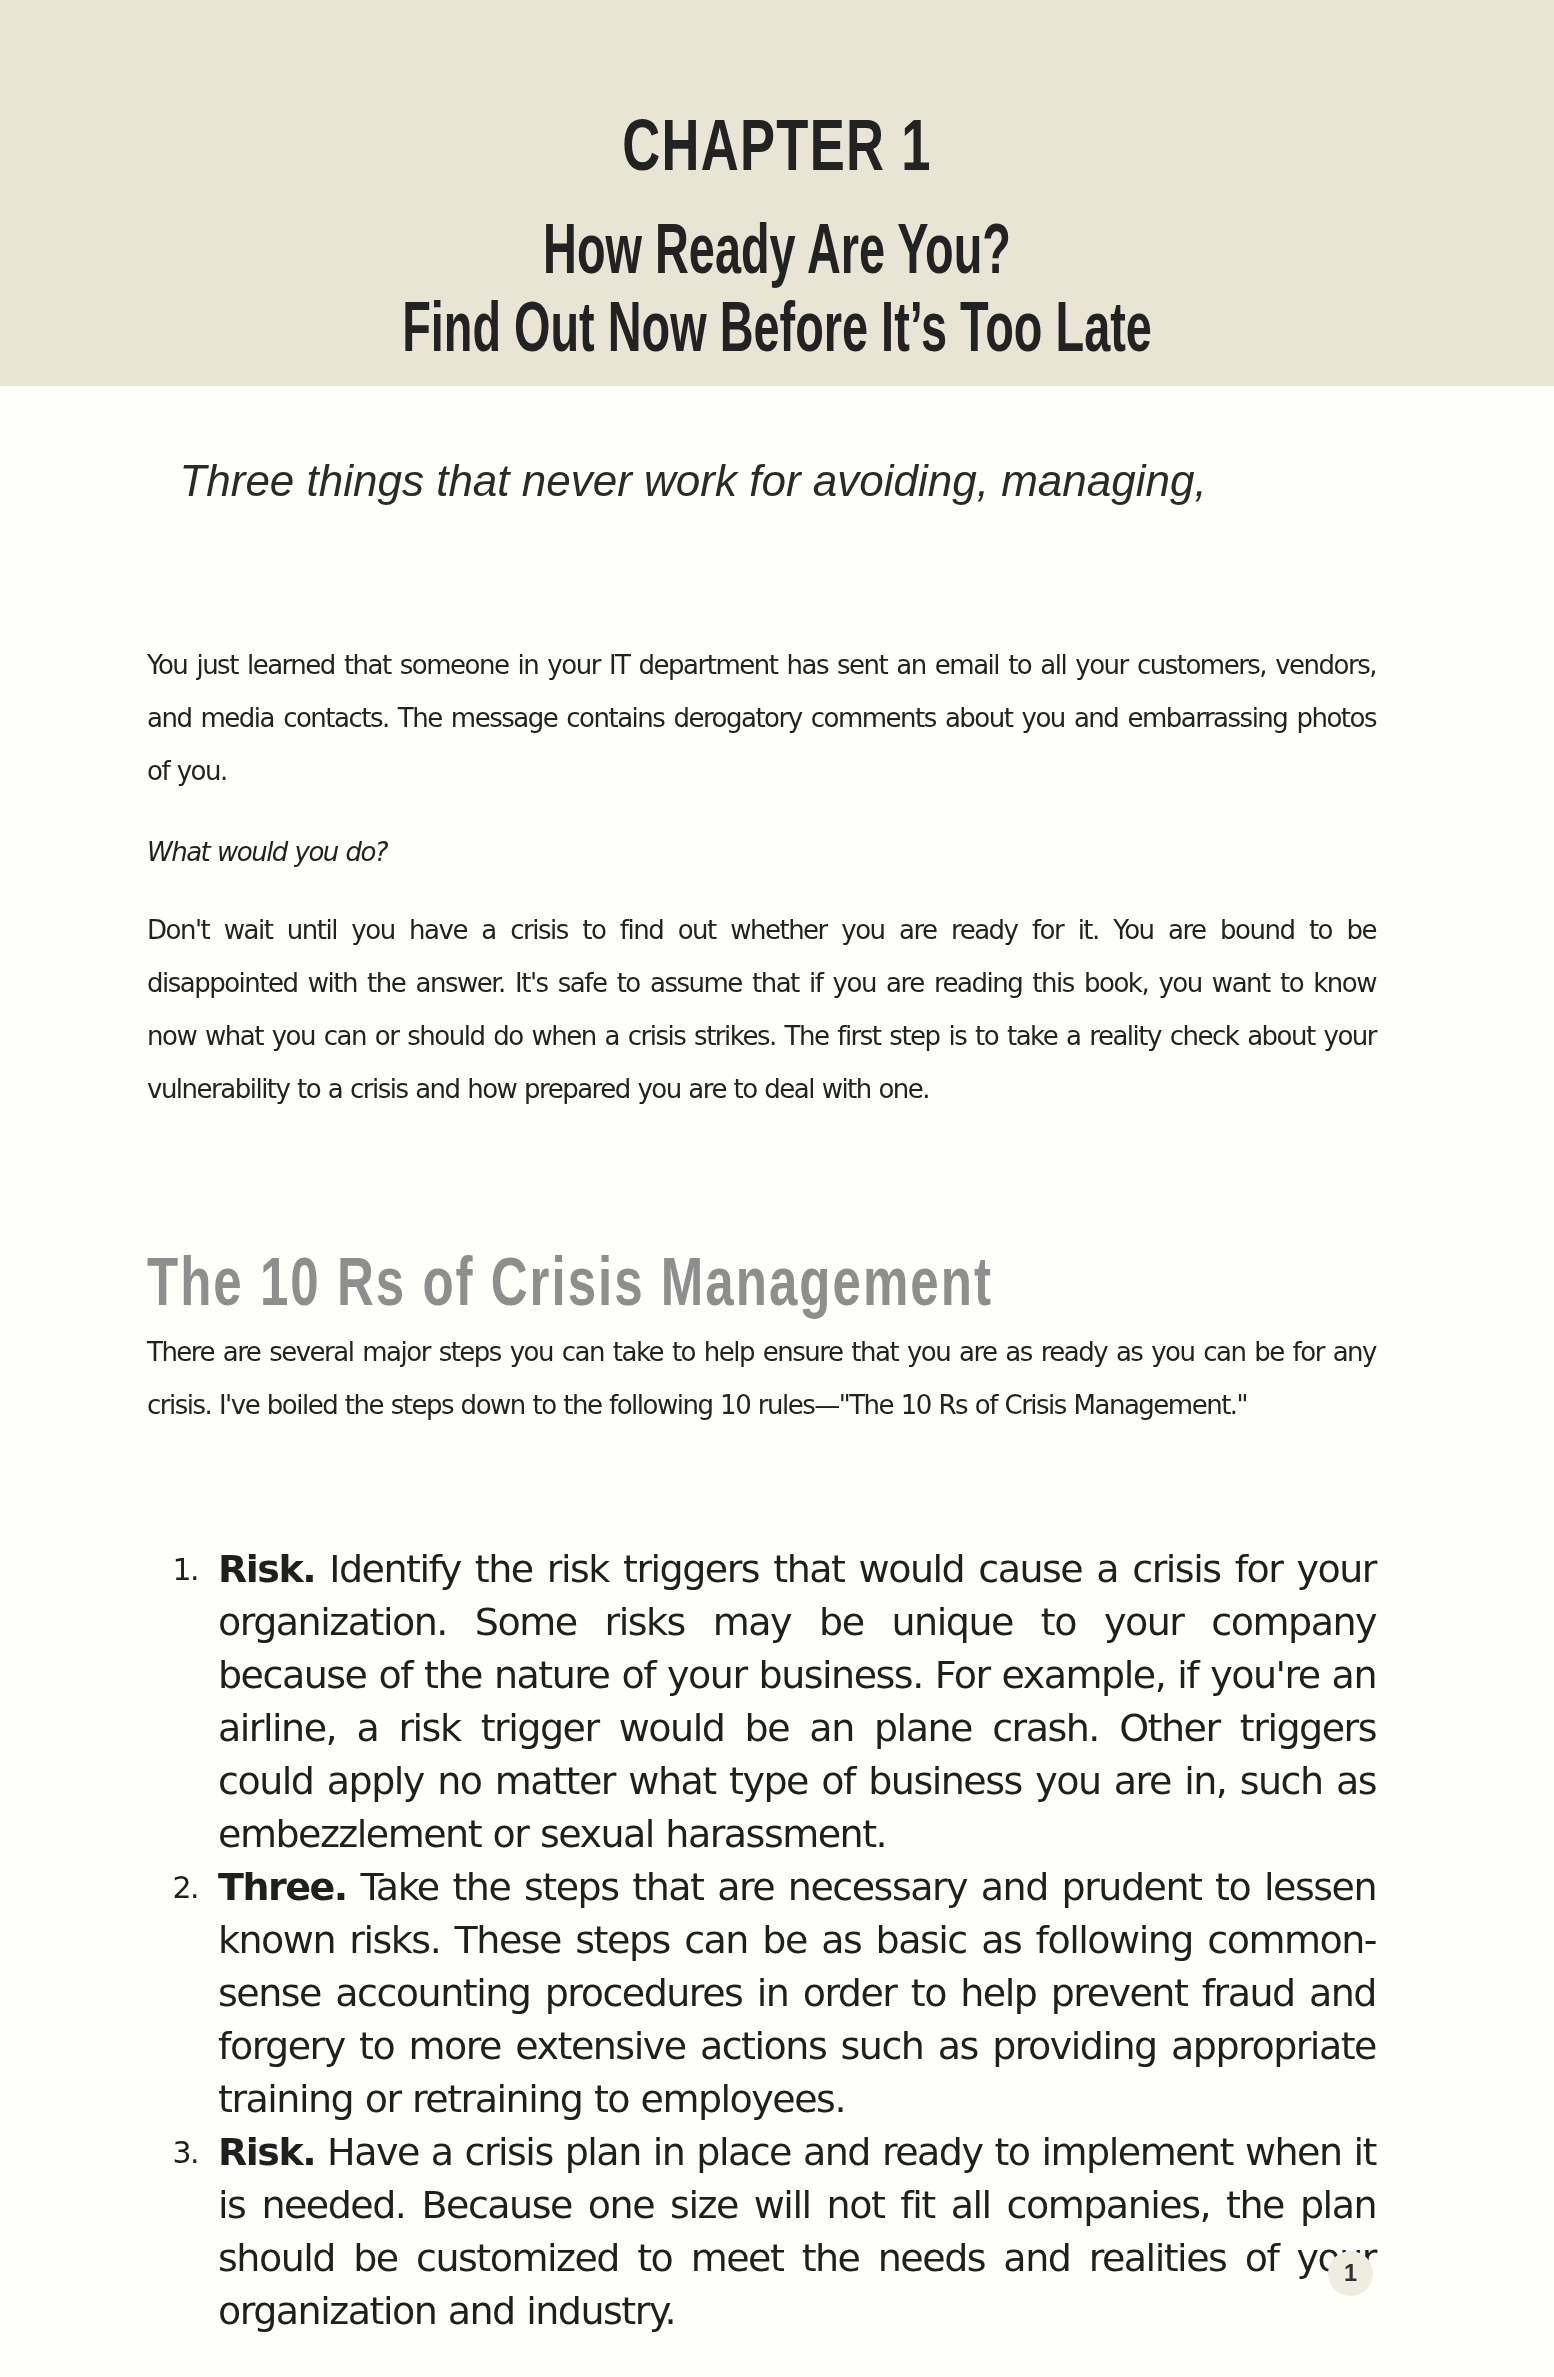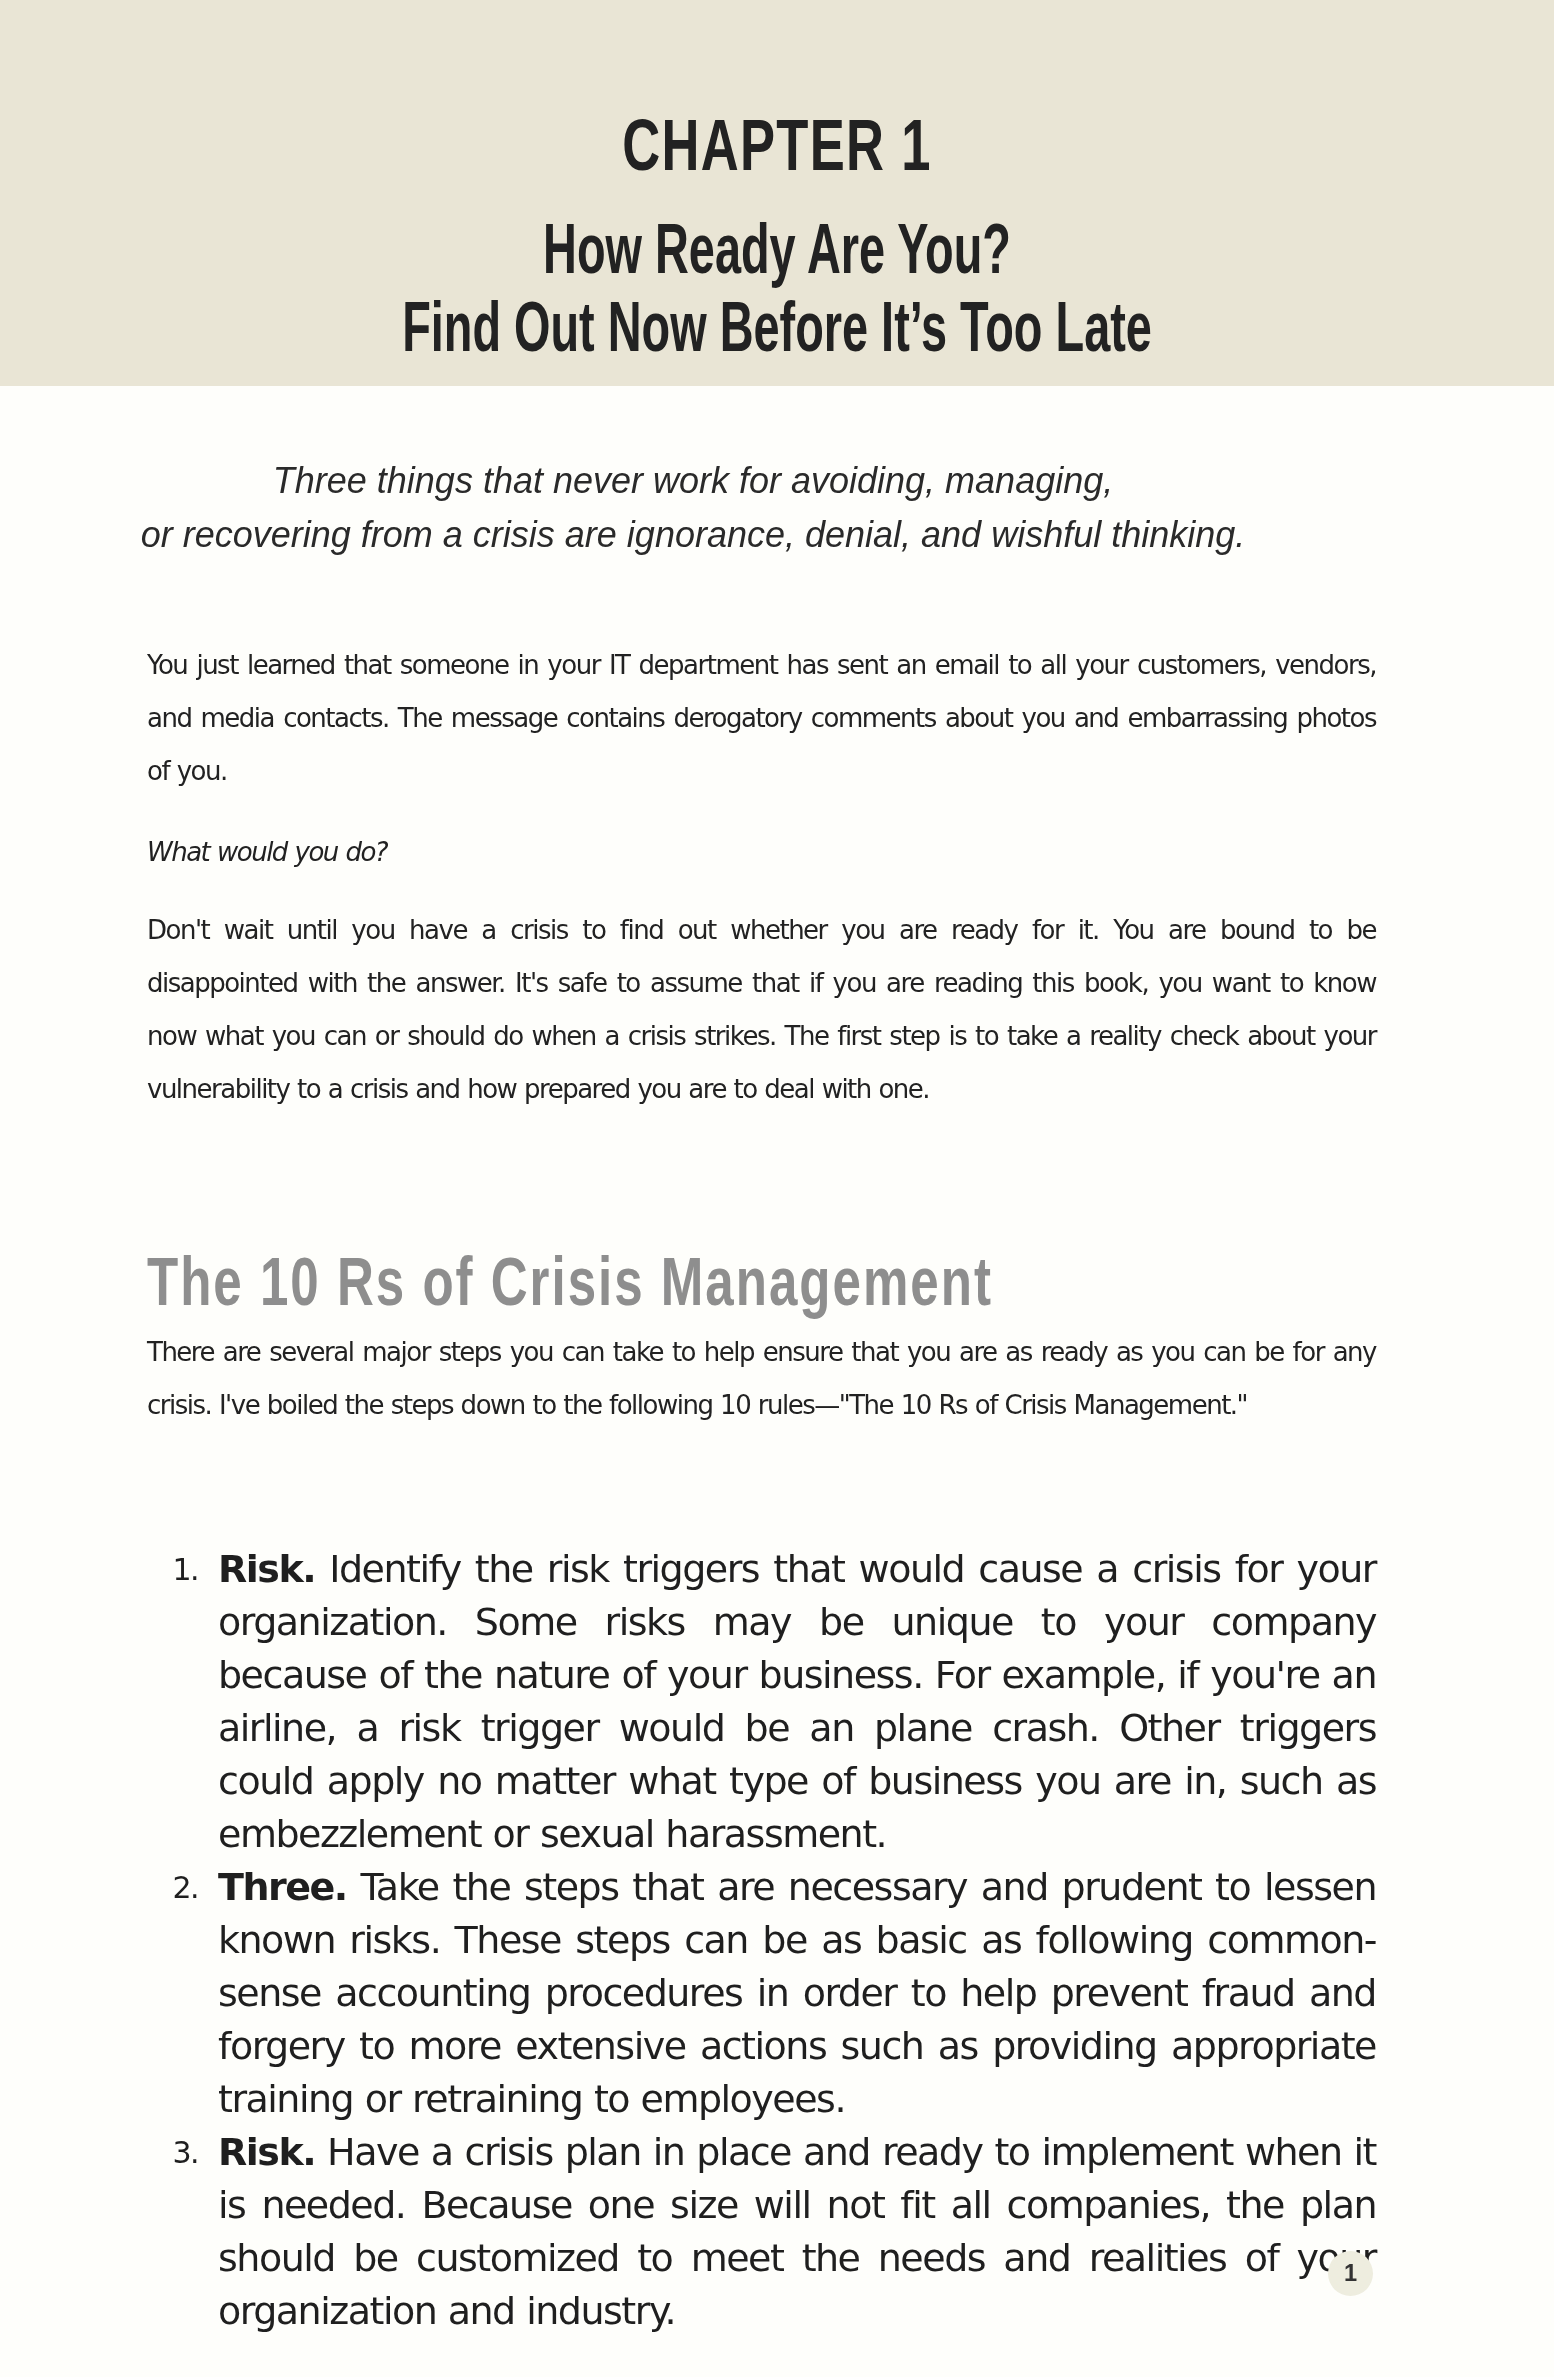--- a/index.html
+++ b/index.html
@@ -23,21 +23,21 @@
     position:absolute; left:0; width:1554px; text-align:center;
     font-family:"Liberation Sans", sans-serif; font-weight:bold;
     font-size:71px; line-height:76px; color:#222;
     transform:scaleX(0.66);
   }
   .t1 { top:211px; }
   .t2 { top:289px; }
   .epigraph {
     position:absolute; left:0; width:1386px; top:454px; text-align:center;
     font-family:"Liberation Sans", sans-serif; font-style:italic;
-    font-size:36px; line-height:54px; color:#2a2a2a;
+    font-size:44px; line-height:54px; color:#2a2a2a;
   }
   .body-text {
     position:absolute; left:147px; width:1229px;
     font-family:"DejaVu Sans", sans-serif;
     font-size:26px; line-height:53px; color:#222;
     text-align:justify;
   }
   .p1 { top:639px; }
   .q1 { top:826px; font-style:italic; }
   .p2 { top:904px; }
@@ -72,21 +72,20 @@
 </head>
 <body>
 
 <div class="header-band"></div>
 <div class="chapter-label">CHAPTER 1</div>
 <div class="chapter-title t1">How Ready Are You?</div>
 <div class="chapter-title t2">Find Out Now Before It’s Too Late</div>
 
 <div class="epigraph">
   <div>Three things that never work for avoiding, managing,</div>
-  <div>or recovering from a crisis are ignorance, denial, and wishful thinking.</div>
 </div>
 
 <div class="body-text p1 cond">You just learned that someone in your IT department has sent an email to all your customers, vendors, and media contacts. The message contains derogatory comments about you and embarrassing photos of you.</div>
 <div class="body-text q1 cond">What would you do?</div>
 <div class="body-text p2 cond">Don't wait until you have a crisis to find out whether you are ready for it. You are bound to be disappointed with the answer. It's safe to assume that if you are reading this book, you want to know now what you can or should do when a crisis strikes. The first step is to take a reality check about your vulnerability to a crisis and how prepared you are to deal with one.</div>
 
 <div class="section-heading">The 10 Rs of Crisis Management</div>
 <div class="body-text p3 cond">There are several major steps you can take to help ensure that you are as ready as you can be for any crisis. I've boiled the steps down to the following 10 rules—"The 10 Rs of Crisis Management."</div>
 
 <div class="list">

